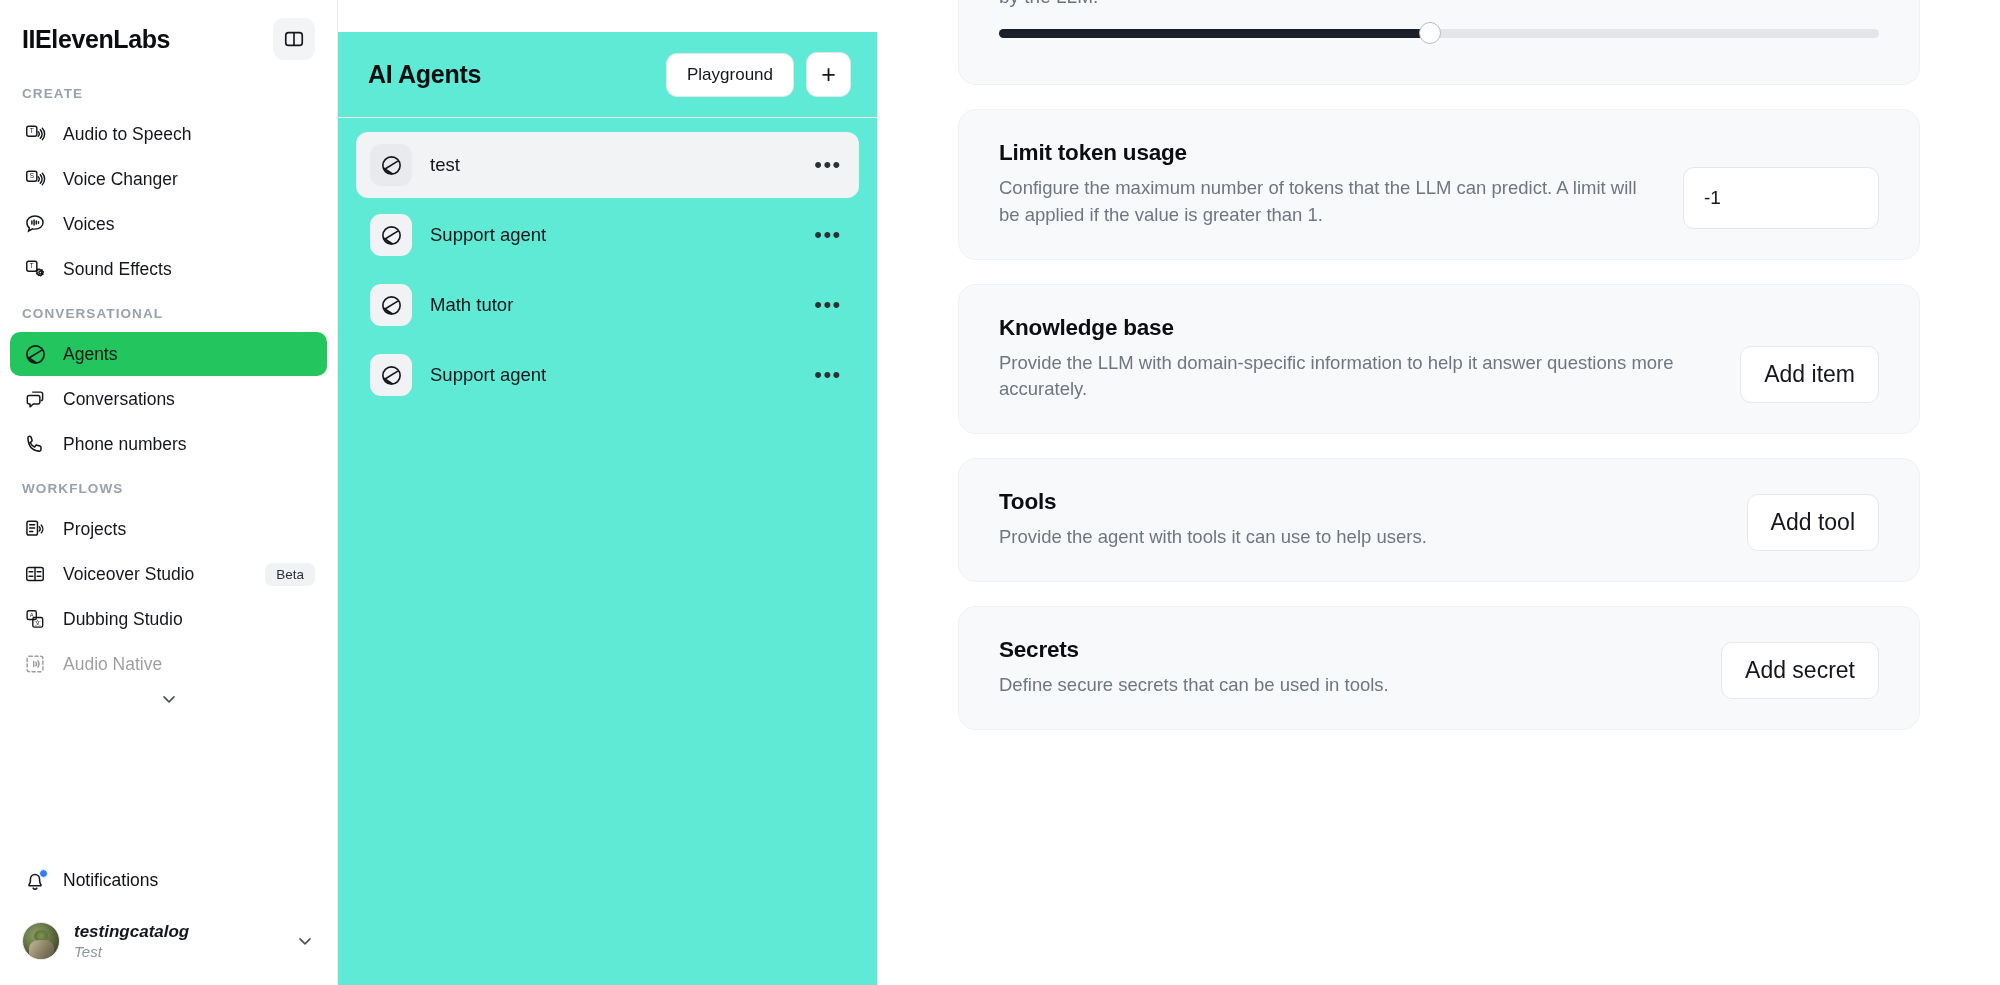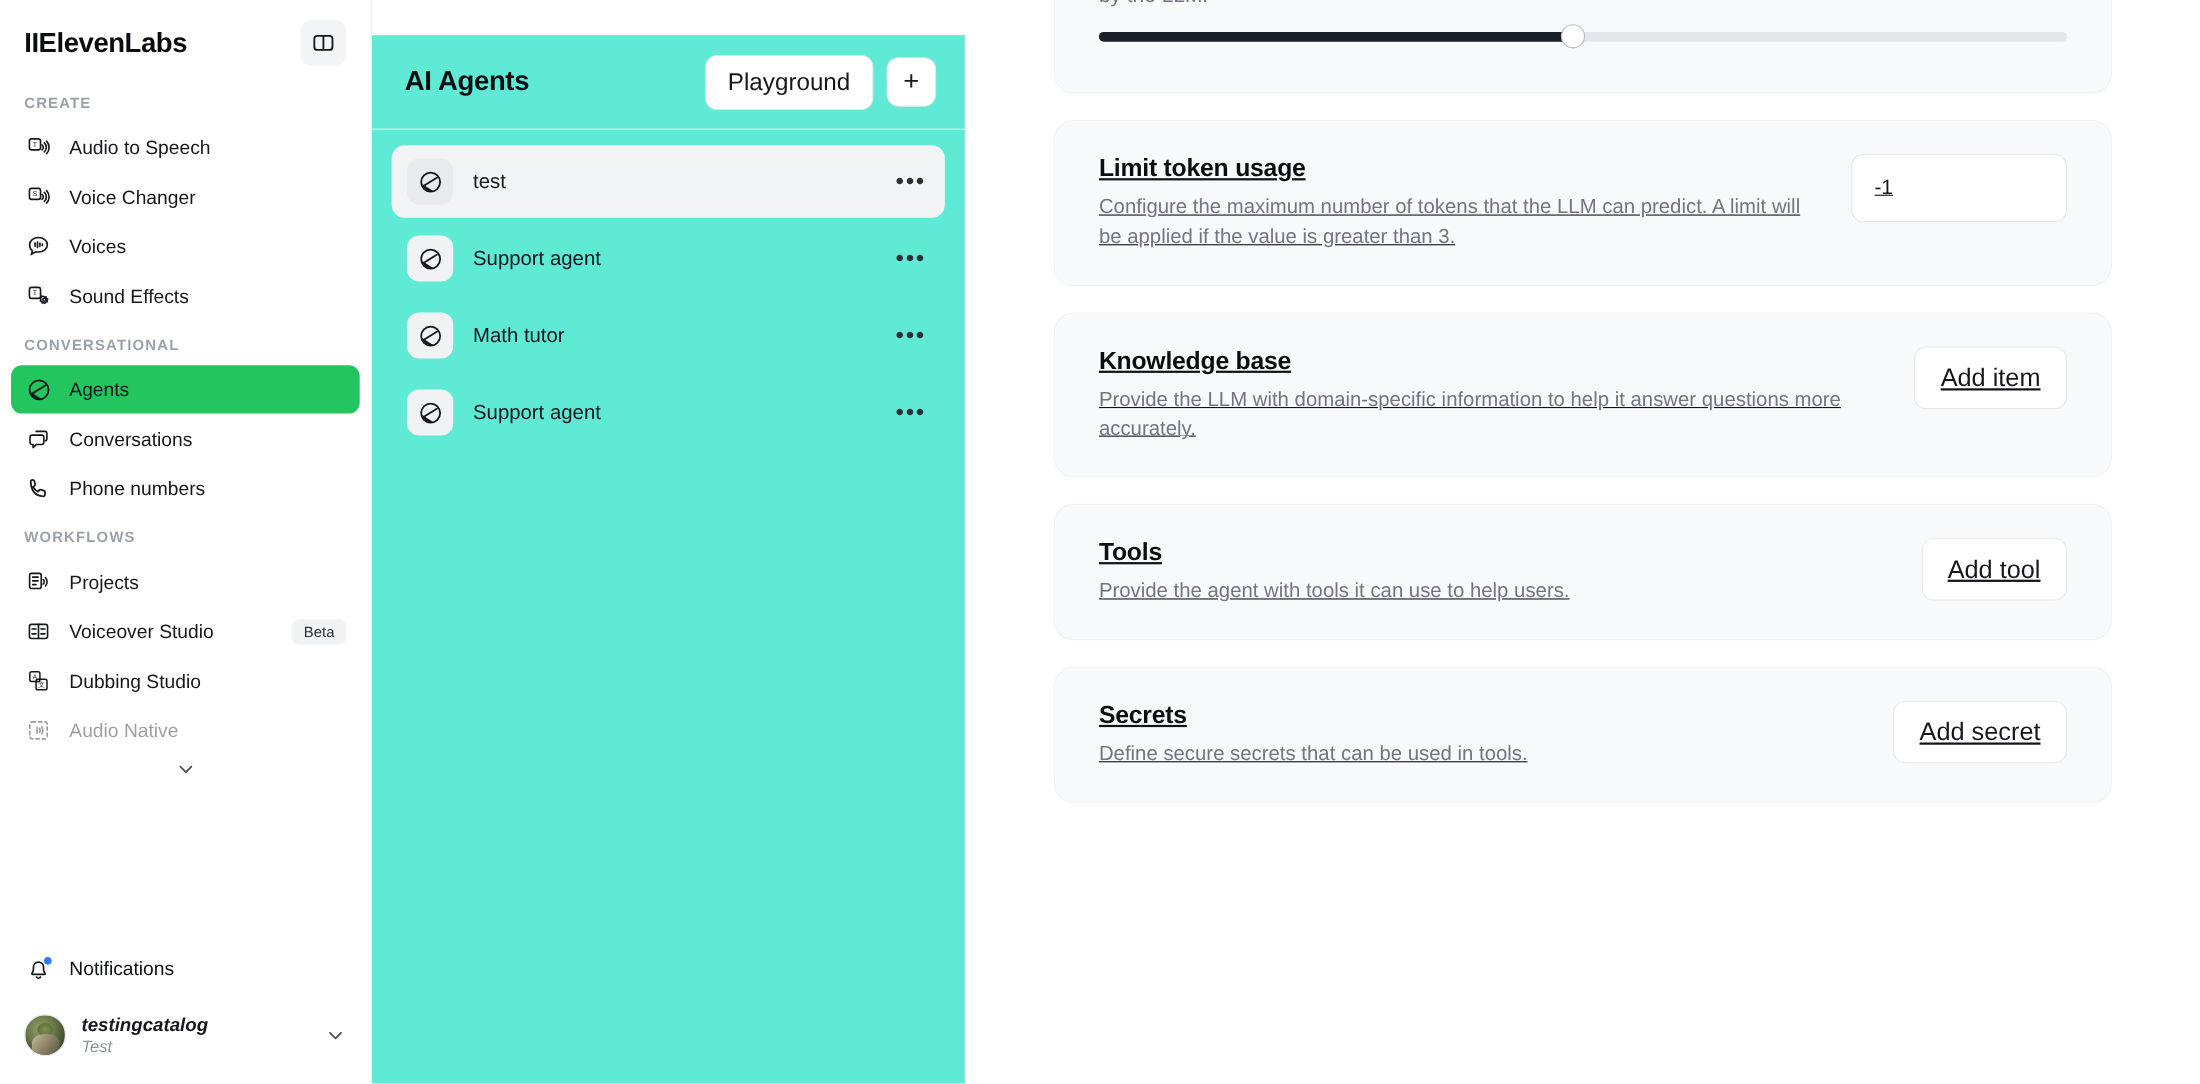--- a/index.html
+++ b/index.html
@@ -113,21 +113,21 @@
   .agents-head {
     height: 86px; flex:0 0 86px;
     display:flex; align-items:center; gap:14px;
     padding: 0 26px 0 30px;
     border-bottom: 1px solid #efefef;
   }
   .agents-title { font-size: 25px; font-weight: 700; letter-spacing:-0.3px; color:#0c0d10; }
   .agents-actions { margin-left:auto; display:flex; align-items:center; gap:12px; }
   .btn-outline {
     border: 1px solid #e4e6e9; background:#fff; border-radius: 11px;
-    font-size:22px; color:#15171c; font-family:inherit;
+    font-size:17px; color:#15171c; font-family:inherit;
     padding: 11px 20px; cursor:pointer; white-space:nowrap;
   }
   .btn-icon-sq {
     border:1px solid #e4e6e9; background:#fff; border-radius:11px;
     width:45px; height:45px; display:flex; align-items:center; justify-content:center;
     cursor:pointer; font-size:25px; color:#15171c; line-height:1;
   }
   .agents-list { padding: 14px 18px 0 18px; display:flex; flex-direction:column; gap: 4px; }
   .agent-row {
     display:flex; align-items:center; gap:18px;
@@ -169,21 +169,21 @@
     position:relative; width:100%; height:9px; border-radius:6px; background:#e3e5e9;
   }
   .slider-fill {
     position:absolute; left:0; top:0; height:9px; border-radius:6px; background:#1b1f2a;
   }
   .slider-thumb {
     position:absolute; top:50%; width:22px; height:22px; margin-top:-11px; margin-left:-11px;
     background:#ffffff; border:1.5px solid #b9bcc2; border-radius:50%;
     cursor:pointer;
   }
-  .card-row { display:flex; align-items:flex-start; gap: 40px; text-decoration: underline; }
+  .card-row { display:flex; align-items:flex-end; gap: 40px; }
   .card-text { flex: 1 1 auto; min-width:0; }
   .card-title { font-size: 22.5px; font-weight:600; color:#0c0d10; letter-spacing:-0.2px; margin-bottom:9px; }
   .card-desc { font-size: 18.5px; line-height: 1.45; color:#70767f; max-width: 740px; }
   .card-ctl { flex: 0 0 auto; display:flex; align-items:center; }
   .num-input {
     width: 196px; height: 62px; border:1px solid #e4e6e9; background:#fff;
     border-radius: 11px; font-size: 19px; color:#15171c;
     padding: 0 20px; font-family: inherit; outline:none;
   }
   .btn-card {
@@ -465,21 +465,21 @@
           <div class="slider-fill" id="sliderFill" style="width: 49%;"></div>
           <div class="slider-thumb" id="sliderThumb" style="left: 49%;"></div>
         </div>
       </div>
     </div>
 
     <div class="card">
       <div class="card-row">
         <div class="card-text">
           <div class="card-title">Limit token usage</div>
-          <div class="card-desc">Configure the maximum number of tokens that the LLM can predict. A limit will be applied if the value is greater than 3.</div>
+          <div class="card-desc">Configure the maximum number of tokens that the LLM can predict. A limit will be applied if the value is greater than 1.</div>
         </div>
         <div class="card-ctl">
           <input class="num-input" type="text" value="-1" style="">
         </div>
       </div>
     </div>
 
     <div class="card">
       <div class="card-row">
         <div class="card-text">

